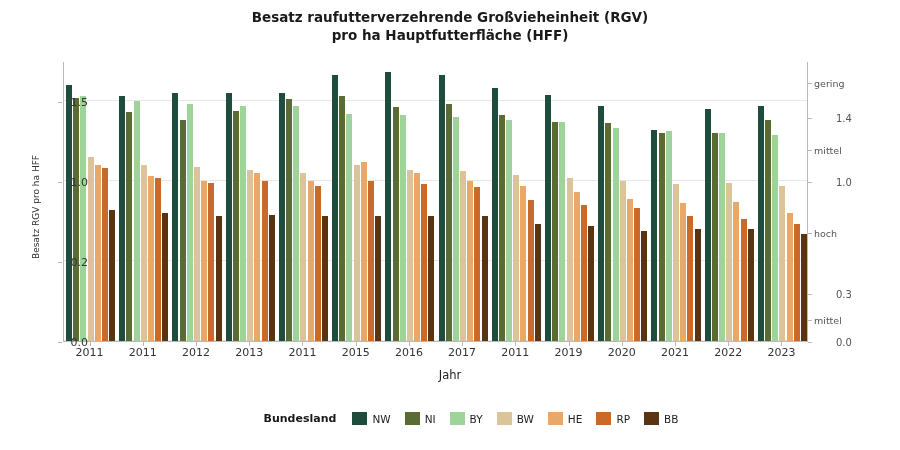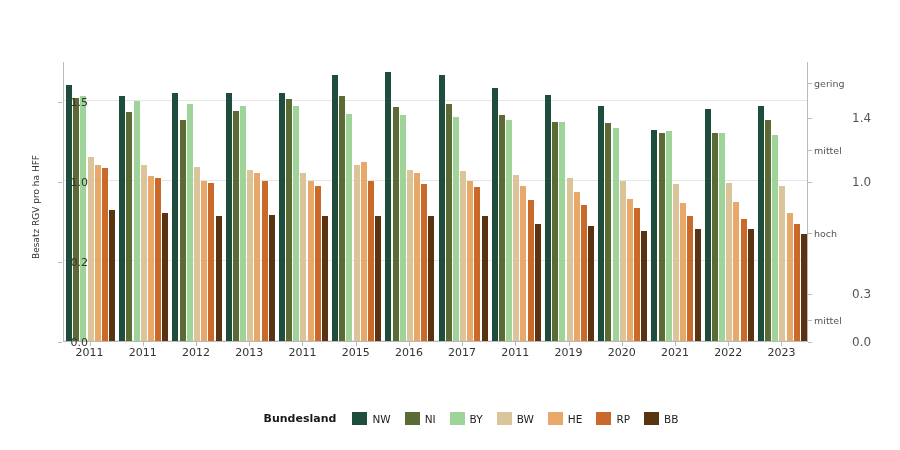--- a/index.html
+++ b/index.html
@@ -95,25 +95,24 @@
     position: absolute;
     left: 814px;
     font-size: 9.5px;
     color: #555555;
     transform: translateY(-50%);
     white-space: nowrap;
   }
   .ytick-right-num {
     position: absolute;
     left: 836px;
-    font-size: 12px;
+    font-size: 10px;
     color: #555555;
     transform: translateY(-50%);
     white-space: nowrap;
-    margin-left: 16px;
   }
   .ytick-right-mark {
     position: absolute;
     left: 808px;
     width: 4px;
     height: 1px;
     background: #b9b9b9;
   }
   
   .xtick {
@@ -171,20 +170,22 @@
   .legend-label {
     font-size: 10.5px;
     color: #222222;
   }
 </style>
 </head>
 <body>
 
 <div id="figure">
 
+  <div class="title">Besatz raufutterverzehrende Großvieheinheit (RGV)
+pro ha Hauptfutterfläche (HFF)</div>
 
   <div class="ylabel-left">Besatz RGV pro ha HFF</div>
 
   <div id="plot">
       <div class="gridline" style="bottom: 0px;"></div>
       <div class="gridline" style="bottom: 80px;"></div>
       <div class="gridline" style="bottom: 160px;"></div>
       <div class="gridline" style="bottom: 240px;"></div>
       <div class="group" style="left: 0px; width: 53.2143px;">
         <div class="bar" style="height: 256px; background: rgb(31, 77, 61);"></div>
@@ -362,20 +363,21 @@
       <div class="ytick-right" style="top: 233.2px;">hoch</div>
       <div class="ytick-right-mark" style="top: 233.2px;"></div>
       <div class="ytick-right-num" style="top: 294px;">0.3</div>
       <div class="ytick-right-mark" style="top: 294px;"></div>
       <div class="ytick-right" style="top: 320.4px;">mittel</div>
       <div class="ytick-right-mark" style="top: 320.4px;"></div>
       <div class="ytick-right-num" style="top: 342px;">0.0</div>
       <div class="ytick-right-mark" style="top: 342px;"></div>
     </div>
 
+  <div class="xlabel">Jahr</div>
 
   <div id="legend">
     <span class="legend-title">Bundesland</span>
   <div class="legend-item">
         <span class="legend-swatch" style="background: rgb(31, 77, 61);"></span>
         <span class="legend-label">NW</span>
       </div>
       <div class="legend-item">
         <span class="legend-swatch" style="background: rgb(90, 107, 52);"></span>
         <span class="legend-label">NI</span>

